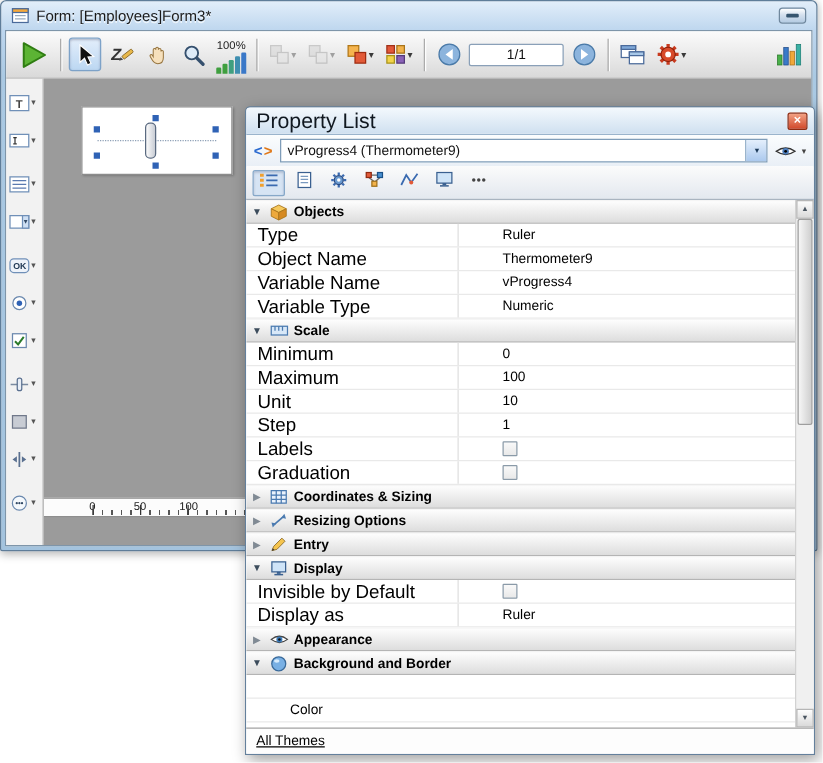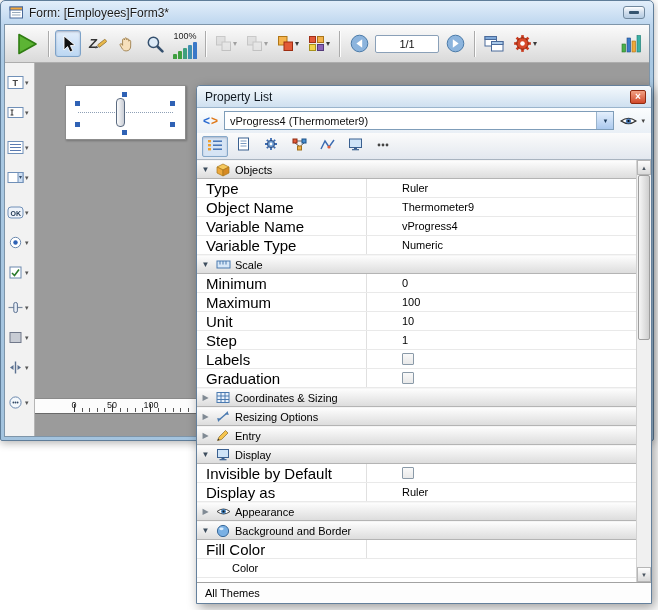--- a/index.html
+++ b/index.html
@@ -31,21 +31,21 @@
     box-shadow:inset 0 1px 2px rgba(0,0,40,.25);}
   .tb-btn.disabled{opacity:.42;}
   .tb-btn svg{display:block;}
   .tb-arrow{font-size:8px;color:#3a3a3a;line-height:1;}
   .tb-sep{width:1px;height:26px;background:#ababab;box-shadow:1px 0 0 #fdfdfd;margin:0 3px;flex:0 0 1px;}
   .tb-spacer{flex:1;}
   .tb-zoom{display:flex;flex-direction:column;align-items:center;justify-content:flex-end;height:30px;padding:0 2px;}
   .tb-zoom-label{font-size:9px;color:#222;line-height:9px;margin-bottom:1px;}
   .tb-zoom-bars{display:flex;align-items:flex-end;gap:1px;height:17px;}
   .tb-zoom-bars i{display:block;width:4px;border-radius:1px 1px 0 0;}
-  .tb-pagebox{width:64px;height:18px;border:1px solid #8aa0b8;border-radius:2px;background:#fff;
+  .tb-pagebox{width:76px;height:18px;border:1px solid #8aa0b8;border-radius:2px;background:#fff;
     display:flex;align-items:center;justify-content:center;font-size:11px;color:#111;}
 
   
   .workarea{flex:1;display:flex;min-height:0;}
   .tool-palette{width:30px;flex:0 0 30px;background:#f2f2f2;border-right:1px solid #b5b5b5;
     padding-top:4px;display:flex;flex-direction:column;}
   .tool-row{height:26px;margin:2px 0;display:flex;align-items:center;padding-left:2px;gap:1px;}
   .tool-row.grp{margin-top:7px;}
   .tool-ico{width:17px;display:inline-flex;justify-content:center;}
   .tool-dd{font-size:7px;color:#555;line-height:1;}
@@ -70,21 +70,21 @@
   .rl{position:absolute;top:1px;font-size:9px;color:#222;transform:translateX(-50%);}
   .rl0{left:39px;}.rl1{left:77px;}.rl2{left:116px;}
 
   
   .pl{position:absolute;left:196px;top:85px;width:456px;height:519px;z-index:20;
     background:#fff;border:1px solid #64809c;border-radius:4px 4px 0 0;
     box-shadow:3px 4px 12px rgba(0,0,0,.38);display:flex;flex-direction:column;}
   .pl-title{height:22px;flex:0 0 22px;background:linear-gradient(#f4f9fd,#cfe0f0);
     border-bottom:1px solid #9ab4cc;border-radius:3px 3px 0 0;
     display:flex;align-items:center;padding:0 5px 0 8px;}
-  .pl-title-text{flex:1;font-size:12px;color:#101820;}
+  .pl-title-text{flex:1;font-size:17px;color:#101820;}
   .pl-close{width:16px;height:14px;border-radius:2px;border:1px solid #8f2a10;color:#fff;
     background:linear-gradient(#f2a184,var(--close-button-red,#d1492b));
     font-size:10px;line-height:12px;text-align:center;font-weight:bold;}
   .pl-selector{height:25px;flex:0 0 25px;display:flex;align-items:center;gap:4px;padding:0 6px;
     background:linear-gradient(#fbfdfe,#e9eff6);}
   .sel-icon{display:inline-flex;}
   .combo{flex:1;height:19px;border:1px solid #7f9db9;background:#fff;display:flex;
     align-items:center;font-size:11px;color:#111;padding-left:5px;overflow:hidden;}
   .combo-arrow{margin-left:auto;width:17px;height:100%;flex:0 0 17px;
     background:linear-gradient(#e4effc,#abc9ee);border-left:1px solid #9ab4cc;
@@ -96,36 +96,36 @@
   .pl-tab{width:26px;height:21px;display:flex;align-items:center;justify-content:center;
     border:1px solid transparent;border-radius:2px;}
   .pl-tab.selected{background:#d6e4f4;border-color:#86a8c9;box-shadow:inset 0 1px 2px rgba(0,0,40,.2);}
   .pl-body{flex:1;display:flex;min-height:0;}
   .pl-grid{flex:1;background:#fff;overflow:hidden;}
   .sec-hdr{height:19px;display:flex;align-items:center;gap:4px;padding:0 2px 0 3px;
     background:linear-gradient(#fdfdfd,#dddddd);border-bottom:1px solid #b4b4b4;border-top:1px solid #f5f5f5;}
   .tri{font-size:8px;width:11px;text-align:center;color:#3c4c5c;line-height:1;}
   .sec-hdr.collapsed .tri{color:#808a94;}
   .sec-icon{width:16px;height:14px;display:inline-flex;align-items:center;justify-content:center;}
-  .sec-label{font-size:11px;font-weight:normal;color:#000;}
+  .sec-label{font-size:11px;font-weight:bold;color:#000;}
   .prop-row{height:19px;display:flex;border-bottom:1px solid #e9e9e9;}
   .prop-label{width:170px;flex:0 0 170px;font-size:15px;color:#000;display:flex;align-items:center;
     padding-left:9px;border-right:1px solid #e0e0e0;}
   .prop-value{flex:1;font-size:11px;color:#000;display:flex;align-items:center;padding-left:5px;margin-left:30px;}
   .cb{width:12px;height:12px;border:1px solid #8a9aa8;border-radius:1px;
     background:linear-gradient(#f9f9f9,#e9e9e9);}
   .pl-scroll{width:15px;flex:0 0 15px;background:#f0f0f0;border-left:1px solid #d2d2d2;
     display:flex;flex-direction:column;}
   .scroll-btn{height:15px;flex:0 0 15px;display:flex;align-items:center;justify-content:center;
     font-size:6px;color:#4a5560;background:linear-gradient(#fdfdfd,#dadada);border:1px solid #b6b6b6;}
   .scroll-track{flex:1;position:relative;}
   .scroll-thumb{position:absolute;left:1px;right:1px;top:0;height:42%;
     background:linear-gradient(90deg,#f6f6f6,#cfcfcf);border:1px solid #9e9e9e;border-radius:2px;}
   .pl-footer{height:21px;flex:0 0 21px;border-top:1px solid #a2a2a2;background:#fdfdfd;
-    display:flex;align-items:center;padding-left:8px;font-size:11px;color:#000;}
+    display:flex;align-items:center;padding-left:8px;font-size:11px;color:#000;text-decoration:underline;}
 </style>
 </head>
 <body>
 
 <div class="form-window">
   <div class="titlebar">
     <span class="win-icon">
         <svg width="15" height="13">
           <rect x="1" y="1" width="12.5" height="11" fill="#fff" stroke="#4a6a9a"></rect>
           <rect x="1" y="1" width="12.5" height="3" fill="#f6a83a" stroke="#4a6a9a"></rect>
@@ -652,21 +652,20 @@
           <span class="tri">▼</span>
           <span class="sec-icon">
             <svg width="14" height="14">
               <circle cx="7" cy="7" r="5.6" fill="#79b0e4" stroke="#3a6a9a"></circle>
               <ellipse cx="5.4" cy="4.8" rx="2.2" ry="1.4" fill="#d8ecfc"></ellipse>
             </svg>
           </span>
           <span class="sec-label">Background and Border</span>
         </div>
         <div class="prop-row">
-          <div class="prop-label">Fill Color</div>
         </div>
         <div class="prop-row">
           <div class="prop-value">Color</div>
         </div>
       </div>
     <div class="pl-scroll">
       <div class="scroll-btn">▲</div>
       <div class="scroll-track">
         <div class="scroll-thumb"></div>
       </div>

